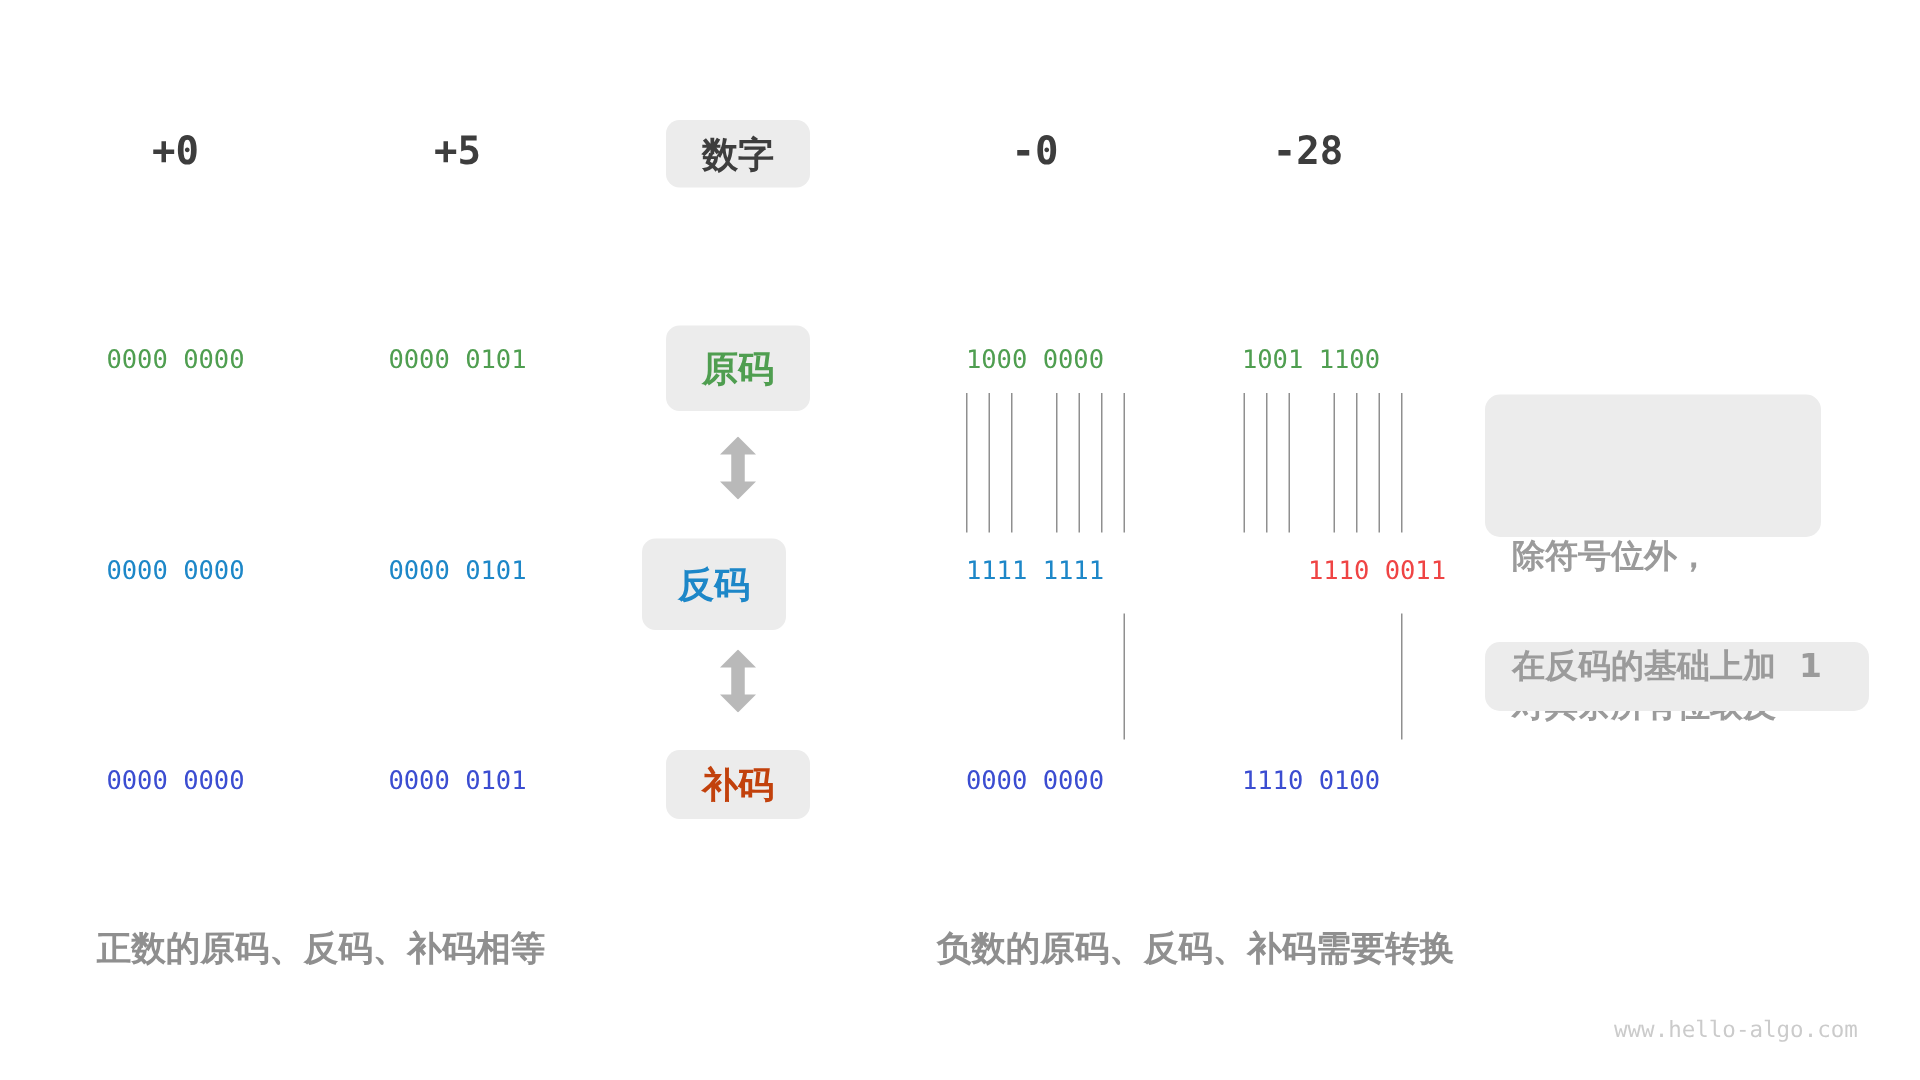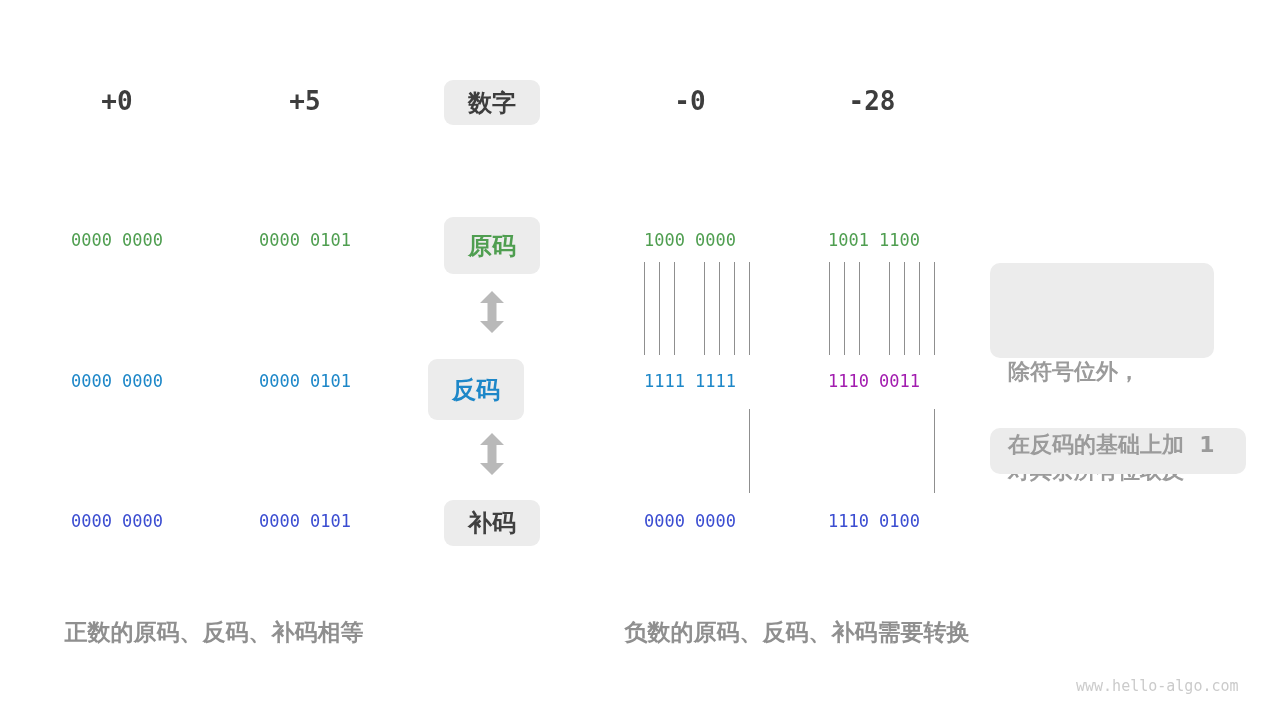--- a/index.html
+++ b/index.html
@@ -138,40 +138,40 @@
   <div class="tick" style="left:919px; top:262px; height:93px"></div>
   <div class="tick" style="left:934px; top:262px; height:93px"></div>
 
   <svg class="arrow" style="left:492px; top:291px" width="26" height="42" viewBox="0 0 26 42">
     <path d="M13 0 L25 12 L17.5 12 L17.5 30 L25 30 L13 42 L1 30 L8.5 30 L8.5 12 L1 12 Z" fill="#b9b9b9"></path>
   </svg>
 
   <div class="bin" style="left: 117px; top: 369px; color: rgb(29, 135, 200);">0000 0000</div>
   <div class="bin" style="left: 305px; top: 369px; color: rgb(29, 135, 200);">0000 0101</div>
   <div class="bin" style="left: 690px; top: 369px; color: rgb(29, 135, 200);">1111 1111</div>
-  <div class="bin" style="left: 874px; top: 369px; color: #a21caf;">1110 0011</div>
+  <div class="bin" style="left: 918px; top: 369px; color: #ef4444;">1110 0011</div>
 
   <div class="pill" style="left:428px; top:359px; height:61px">
     <span class="pill-text" style="color: rgb(29, 135, 200);">反码</span>
   </div>
 
   <div class="tick" style="left:749px; top:409px; height:84px"></div>
   <div class="tick" style="left:934px; top:409px; height:84px"></div>
 
   <svg class="arrow" style="left:492px; top:433px" width="26" height="42" viewBox="0 0 26 42">
     <path d="M13 0 L25 12 L17.5 12 L17.5 30 L25 30 L13 42 L1 30 L8.5 30 L8.5 12 L1 12 Z" fill="#b9b9b9"></path>
   </svg>
 
   <div class="bin" style="left: 117px; top: 509px; color: rgb(59, 77, 209);">0000 0000</div>
   <div class="bin" style="left: 305px; top: 509px; color: rgb(59, 77, 209);">0000 0101</div>
   <div class="bin" style="left: 690px; top: 509px; color: rgb(59, 77, 209);">0000 0000</div>
   <div class="bin" style="left: 874px; top: 509px; color: rgb(59, 77, 209);">1110 0100</div>
 
   <div class="pill" style="left:444px; top:500px; height:46px">
-    <span class="pill-text" style="color: #404040;">补码</span>
+    <span class="pill-text" style="color: #c2410c;">补码</span>
   </div>
 
   <div class="note" style="left:990px; top:263px; width:224px; height:95px">
     <div>除符号位外，</div>
     <div>对其余所有位取反</div>
   </div>
 
   <div class="note single" style="left:990px; top:428px; width:256px; height:46px">
     <span>在反码的基础上加  1</span>
   </div>

